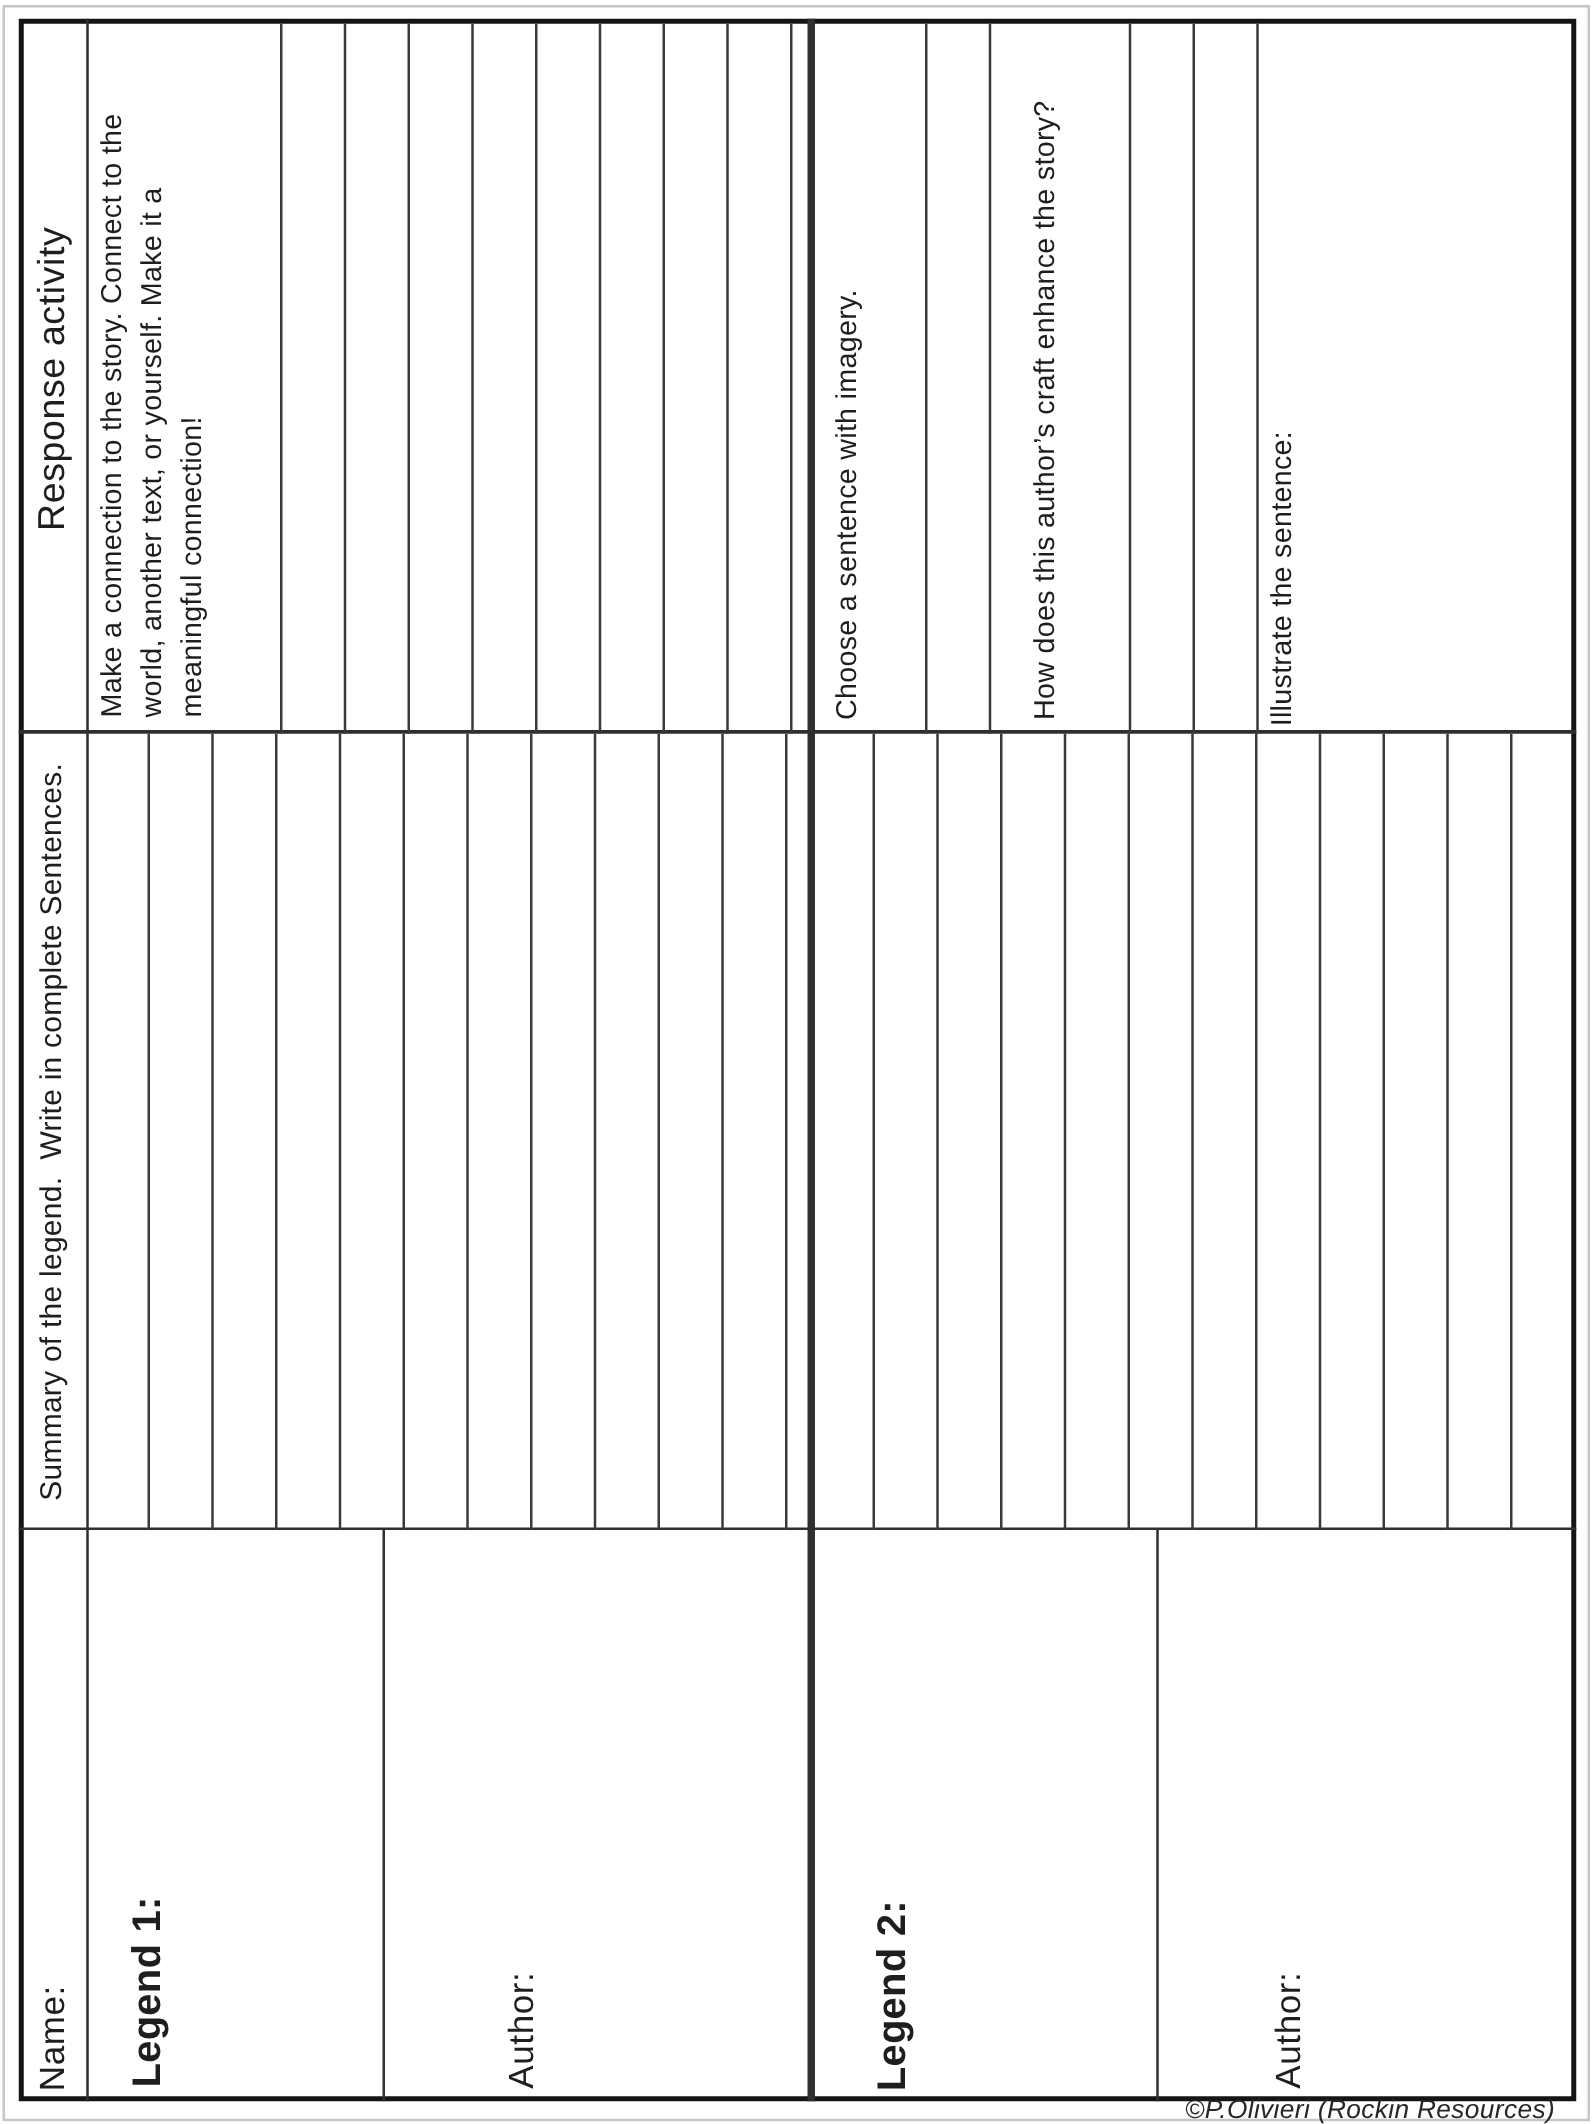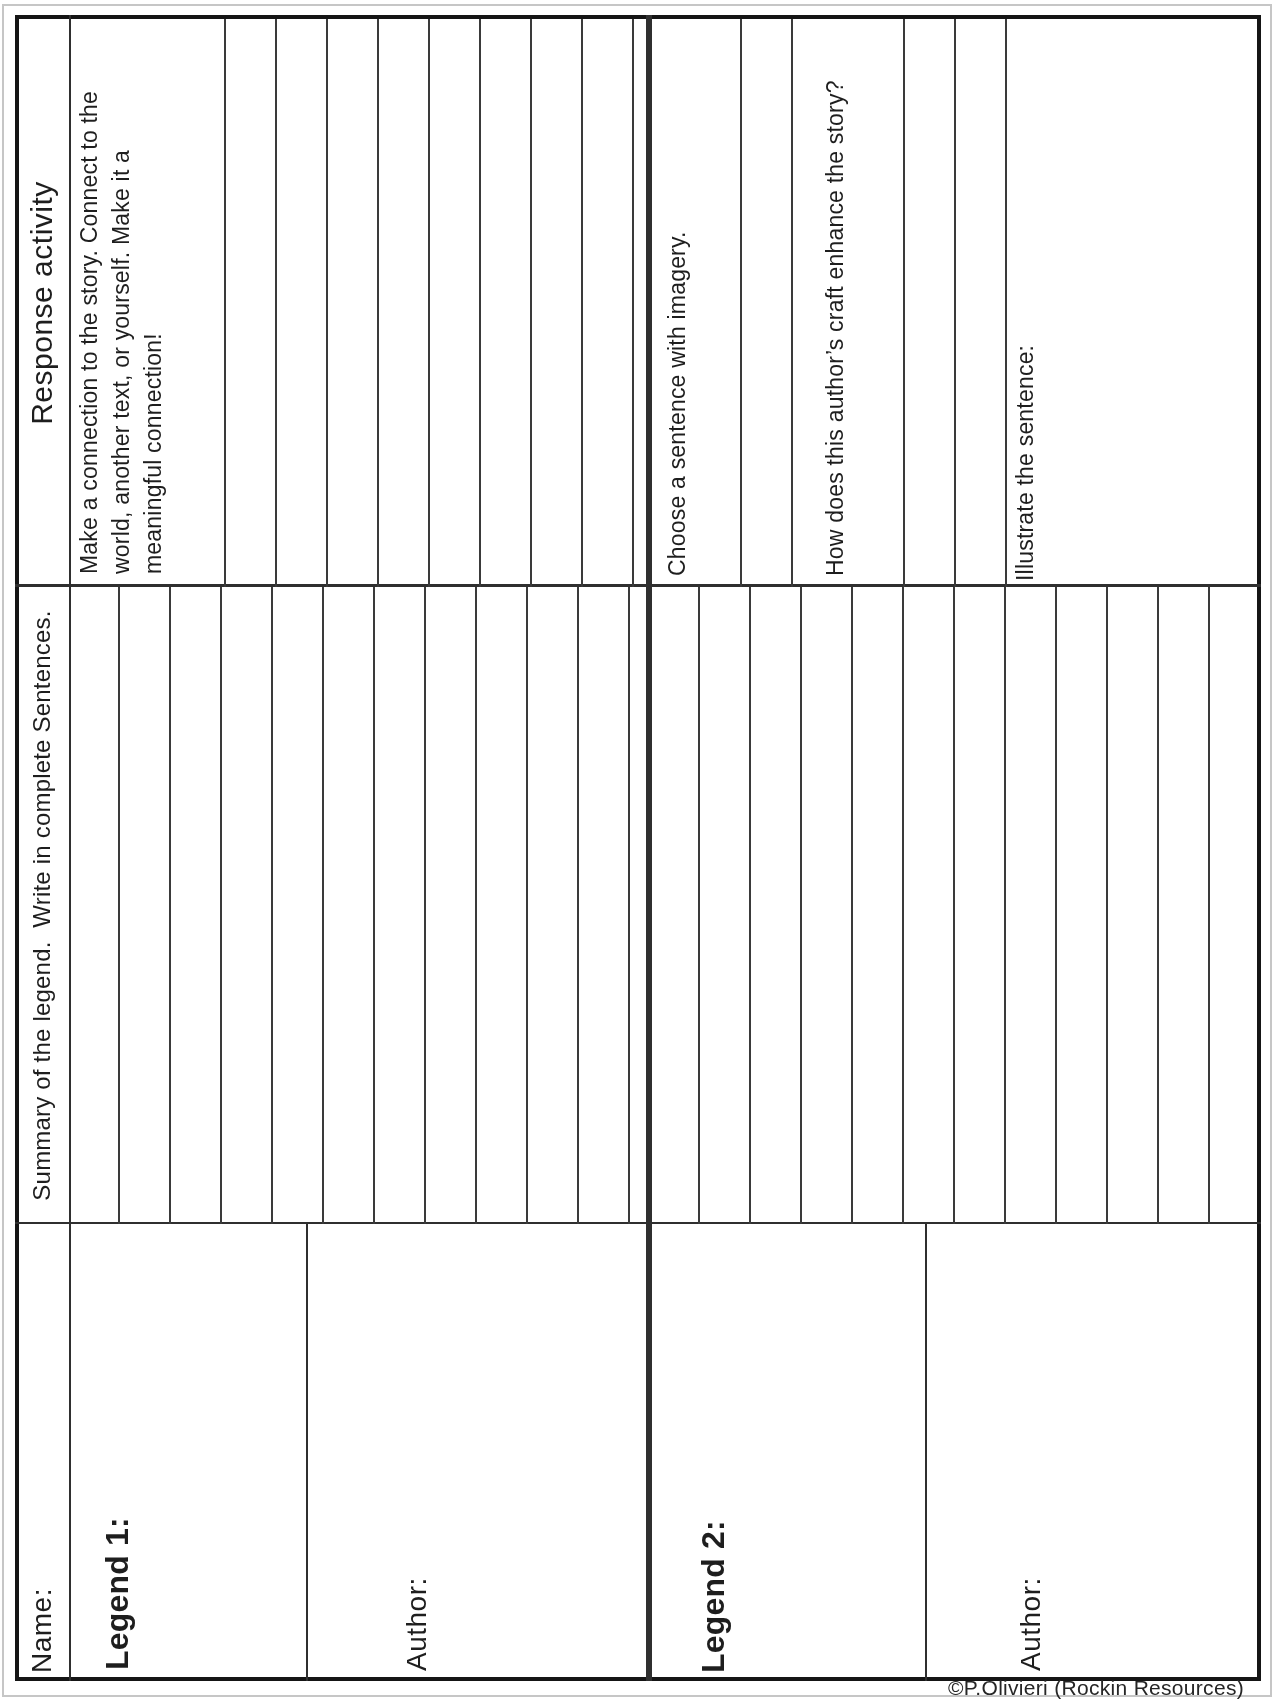--- a/index.html
+++ b/index.html
@@ -38,21 +38,21 @@
   .lbl-author1{ left:10px; top:386px; }
   .lbl-legend2{ left:8px; top:680px; }
   .lbl-author2{ left:10px; top:1000px; }
   .prompt{ position:absolute; font-size:23px; letter-spacing:0.2px; line-height:32px; }
   .prompt-connection{ left:1107px; top:58px; width:560px; }
   .prompt-imagery{ left:1105px; top:646px; }
   .prompt-craft{ left:1105px; top:804px; }
   .prompt-illustrate{ left:1100px; top:994px; }
   .footer-credit{
     position:absolute; right:30px; top:1676px; font-size:21px;
-    letter-spacing:0.3px; color:#262626; white-space:nowrap;
+    letter-spacing:0.3px; color:#262626; white-space:nowrap;font-style:italic;
   }
 </style>
 </head>
 <body>
 
 <div class="page">
   <div class="page-edge"></div>
 
   <div class="sheet">
     <div class="tbl-border"></div>

